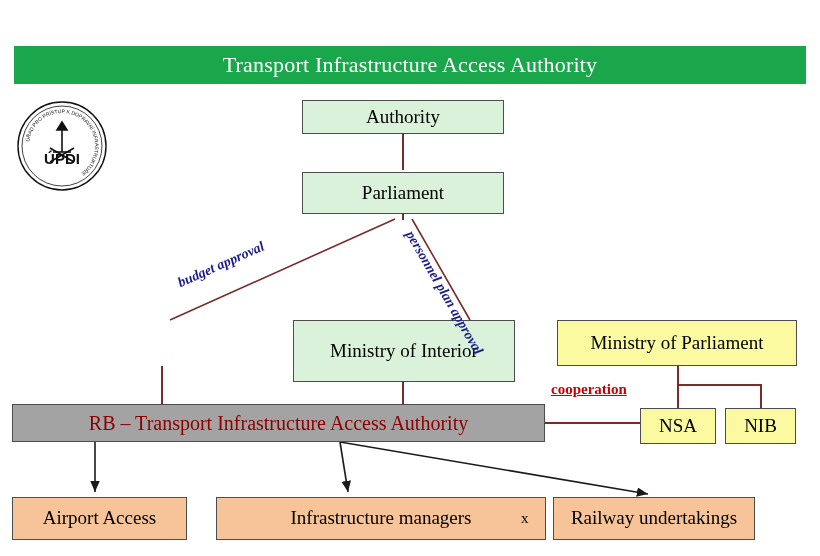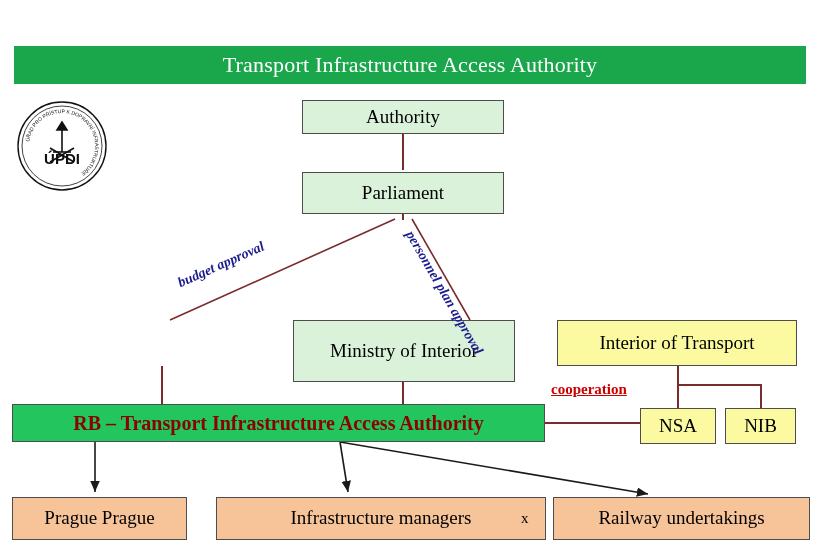--- a/index.html
+++ b/index.html
@@ -50,21 +50,21 @@
     display: flex;
     align-items: center;
     justify-content: center;
     text-align: center;
     font-size: 19px;
     color: #000000;
     line-height: 1.1;
   }
   .green  { background: #d9f2d9; }
   .yellow { background: #fbfaa0; }
-  .red    { background: #22c55e; font-weight: bold; color: #8b0000; font-size: 20px; }
+  .red    { background: #a3a3a3; font-weight: normal; color: #8b0000; font-size: 20px; }
   .orange { background: #f7c49a; }
 
   
   .ln {
     position: absolute;
     background: #7a2b2b;
   }
   .ln-v { width: 1.5px; }
   .ln-h { height: 1.5px; }
 
@@ -174,33 +174,33 @@
     <line x1="340" y1="442" x2="648" y2="494" stroke="#1a1a1a" stroke-width="1.6" marker-end="url(#arrowhead)"></line>
   </svg>
 
   <div class="box green" style="left:302px; top:100px; width:202px; height:34px;">Authority</div>
 
   <div class="box green" style="left:302px; top:172px; width:202px; height:42px;">Parliament</div>
 
 
   <div class="box green" style="left:293px; top:320px; width:222px; height:62px;">Ministry of Interior</div>
 
-  <div class="box yellow" style="left:557px; top:320px; width:240px; height:46px;">Interior of Transport</div>
+  <div class="box yellow" style="left:557px; top:320px; width:240px; height:46px;">Ministry of Parliament</div>
 
   <div class="box red" style="left:12px; top:404px; width:533px; height:38px;">RB – Transport Infrastructure Access Authority</div>
 
   <div class="box yellow" style="left:640px; top:408px; width:76px; height:36px;">NSA</div>
 
   <div class="box yellow" style="left:725px; top:408px; width:71px; height:36px;">NIB</div>
 
-  <div class="box orange" style="left:12px; top:497px; width:175px; height:43px;">Prague Prague</div>
+  <div class="box orange" style="left:12px; top:497px; width:175px; height:43px;">Airport Access</div>
 
   <div class="box orange" style="left:216px; top:497px; width:330px; height:43px;">Infrastructure managers</div>
 
-  <div class="box orange" style="left:553px; top:497px; width:257px; height:43px;">Railway undertakings</div>
+  <div class="box orange" style="left:553px; top:497px; width:202px; height:43px;">Railway undertakings</div>
 
   <div class="diag-label" style="left:182px; top:275px; transform: rotate(-24deg); transform-origin: left bottom;">budget approval</div>
 
   <div class="diag-label" style="left:416px; top:228px; transform: rotate(60deg); transform-origin: left top; width:120px;">personnel plan approval</div>
 
   <div class="coop-label" style="left:551px; top:381px;">cooperation</div>
 
   <div class="x-label" style="left:521px; top:510px;">x</div>
 
 </div>

